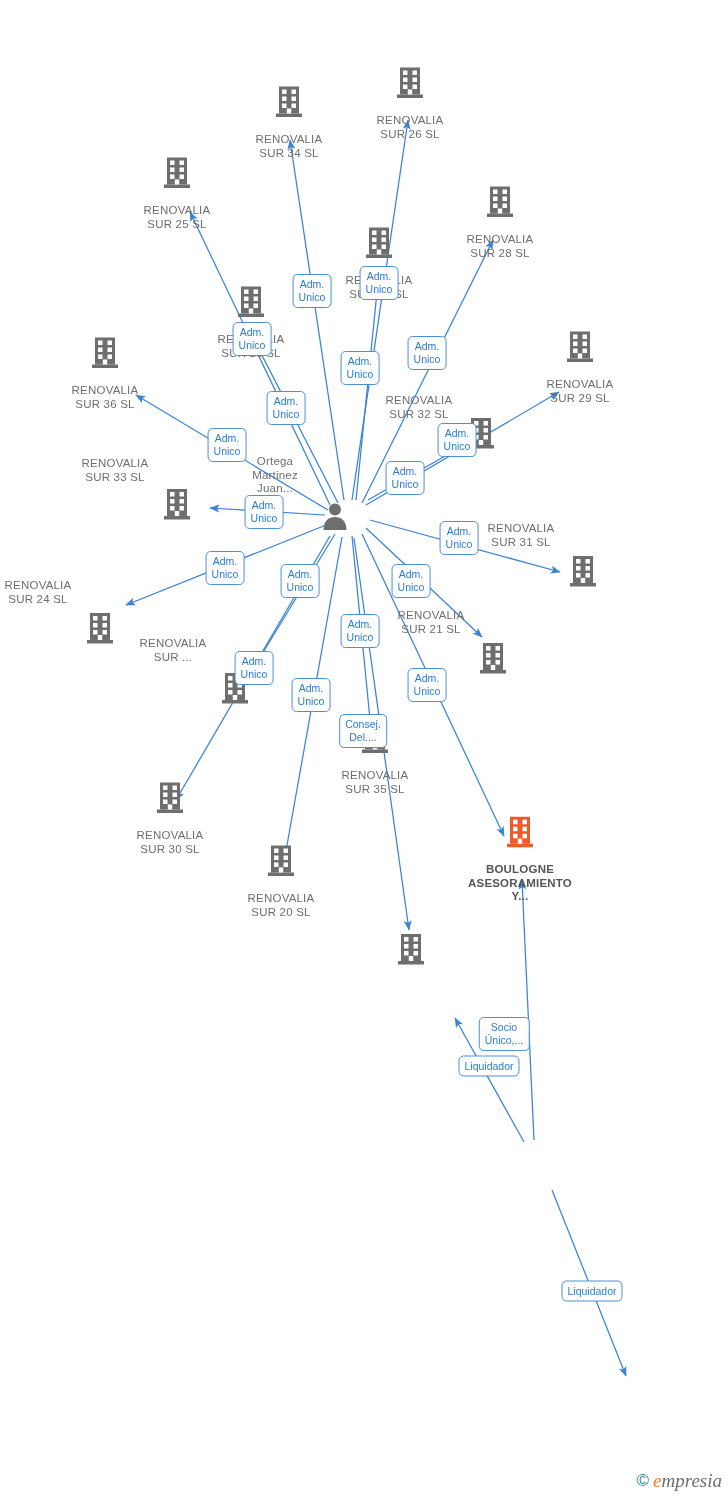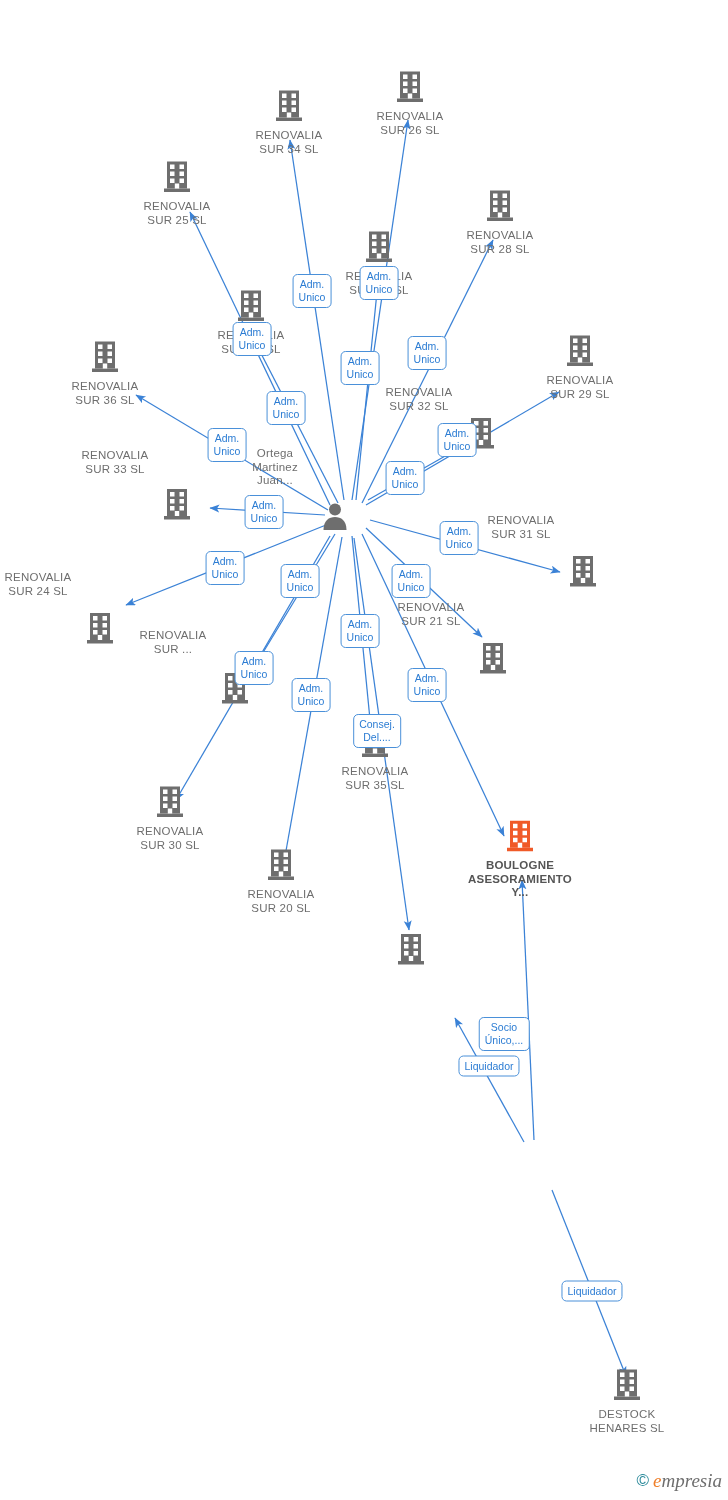--- a/index.html
+++ b/index.html
@@ -3,21 +3,21 @@
 <meta charset="utf-8">
 <style>
   html,body{margin:0;padding:0;background:#ffffff;}
   body{width:728px;height:1500px;position:relative;overflow:hidden;
        font-family:"Liberation Sans","DejaVu Sans",sans-serif;}
   #graph{position:absolute;left:0;top:0;width:728px;height:1500px;}
   svg.edges{position:absolute;left:0;top:0;width:728px;height:1500px;pointer-events:none;}
 
   .node{position:absolute;transform:translate(-50%,-50%);text-align:center;width:120px;}
   .node .ico{display:block;margin:0 auto;}
-  .node .lbl{display:block;margin-top:2px;font-size:11.5px;line-height:13.5px;
+  .node .lbl{display:block;margin-top:10px;font-size:11.5px;line-height:13.5px;
              color:#6e6e6e;letter-spacing:.2px;white-space:pre-line;}
   .node.company-hl .lbl{color:#555;font-weight:bold;}
   .node.person .lbl{color:#6e6e6e;}
 
   .badge{position:absolute;transform:translate(-50%,-50%);
          background:#ffffff;border:1.3px solid #4a90d9;border-radius:5px;
          color:#2b7cd3;font-size:10.5px;line-height:13px;text-align:center;
          padding:3px 5px;white-space:pre-line;box-sizing:border-box;
          box-shadow:0 0 0 0 rgba(0,0,0,0);}
   .badge.wide{white-space:nowrap;}
@@ -477,41 +477,20 @@
             <rect x="8" y="12" width="4.5" height="4.5"></rect>
             <rect x="17.5" y="12" width="4.5" height="4.5"></rect>
             <rect x="8" y="19" width="4.5" height="4.5"></rect>
             <rect x="17.5" y="19" width="4.5" height="4.5"></rect>
             <rect x="12.8" y="24" width="4.4" height="5"></rect>
           </g>
         </svg>
     </span>
   </div>
 
-  <div class="node" style="left:627px;top:1401px;">
-    <span class="ico">
-      <svg width="30" height="34" viewBox="0 0 30 34">
-          <g fill="#6e6e6e">
-            <rect x="5" y="2" width="20" height="27"></rect>
-            <rect x="2" y="29" width="26" height="3.5"></rect>
-          </g>
-          <g fill="#ffffff">
-            <rect x="8" y="5" width="4.5" height="4.5"></rect>
-            <rect x="17.5" y="5" width="4.5" height="4.5"></rect>
-            <rect x="8" y="12" width="4.5" height="4.5"></rect>
-            <rect x="17.5" y="12" width="4.5" height="4.5"></rect>
-            <rect x="8" y="19" width="4.5" height="4.5"></rect>
-            <rect x="17.5" y="19" width="4.5" height="4.5"></rect>
-            <rect x="12.8" y="24" width="4.4" height="5"></rect>
-          </g>
-        </svg>
-    </span>
-    <span class="lbl">DESTOCK
-HENARES SL</span>
-  </div>
 
   <div class="node person" style="left:335px;top:518px;">
     <span class="lbl" style="position:absolute;left:-60px;top:-56px;width:120px;">Ortega
 Martinez
 Juan...</span>
     <span class="ico">
       <svg width="30" height="30" viewBox="0 0 30 30">
           <circle cx="15" cy="8.5" r="6" fill="#6e6e6e"></circle>
           <path d="M3.5,29 C3.5,19.5 9,16 15,16 C21,16 26.5,19.5 26.5,29 Z" fill="#6e6e6e"></path>
         </svg>
@@ -548,21 +527,21 @@
   <div class="badge" style="left:411px;top:581px;">Adm.
 Unico</div>
   <div class="badge" style="left:360px;top:631px;">Adm.
 Unico</div>
   <div class="badge" style="left:254px;top:668px;">Adm.
 Unico</div>
   <div class="badge" style="left:427px;top:685px;">Adm.
 Unico</div>
   <div class="badge" style="left:311px;top:695px;">Adm.
 Unico</div>
-  <div class="badge" style="left:377px;top:731px;">Consej.
+  <div class="badge" style="left:363px;top:731px;">Consej.
 Del....</div>
   <div class="badge" style="left:504px;top:1034px;">Socio
 Único,...</div>
   <div class="badge wide" style="left:489px;top:1066px;">Liquidador</div>
   <div class="badge wide" style="left:592px;top:1291px;">Liquidador</div>
 
   <div class="watermark">
     <span class="c">©</span>
     <span class="w"><span class="e">e</span><span>mpresia</span></span>
   </div>

